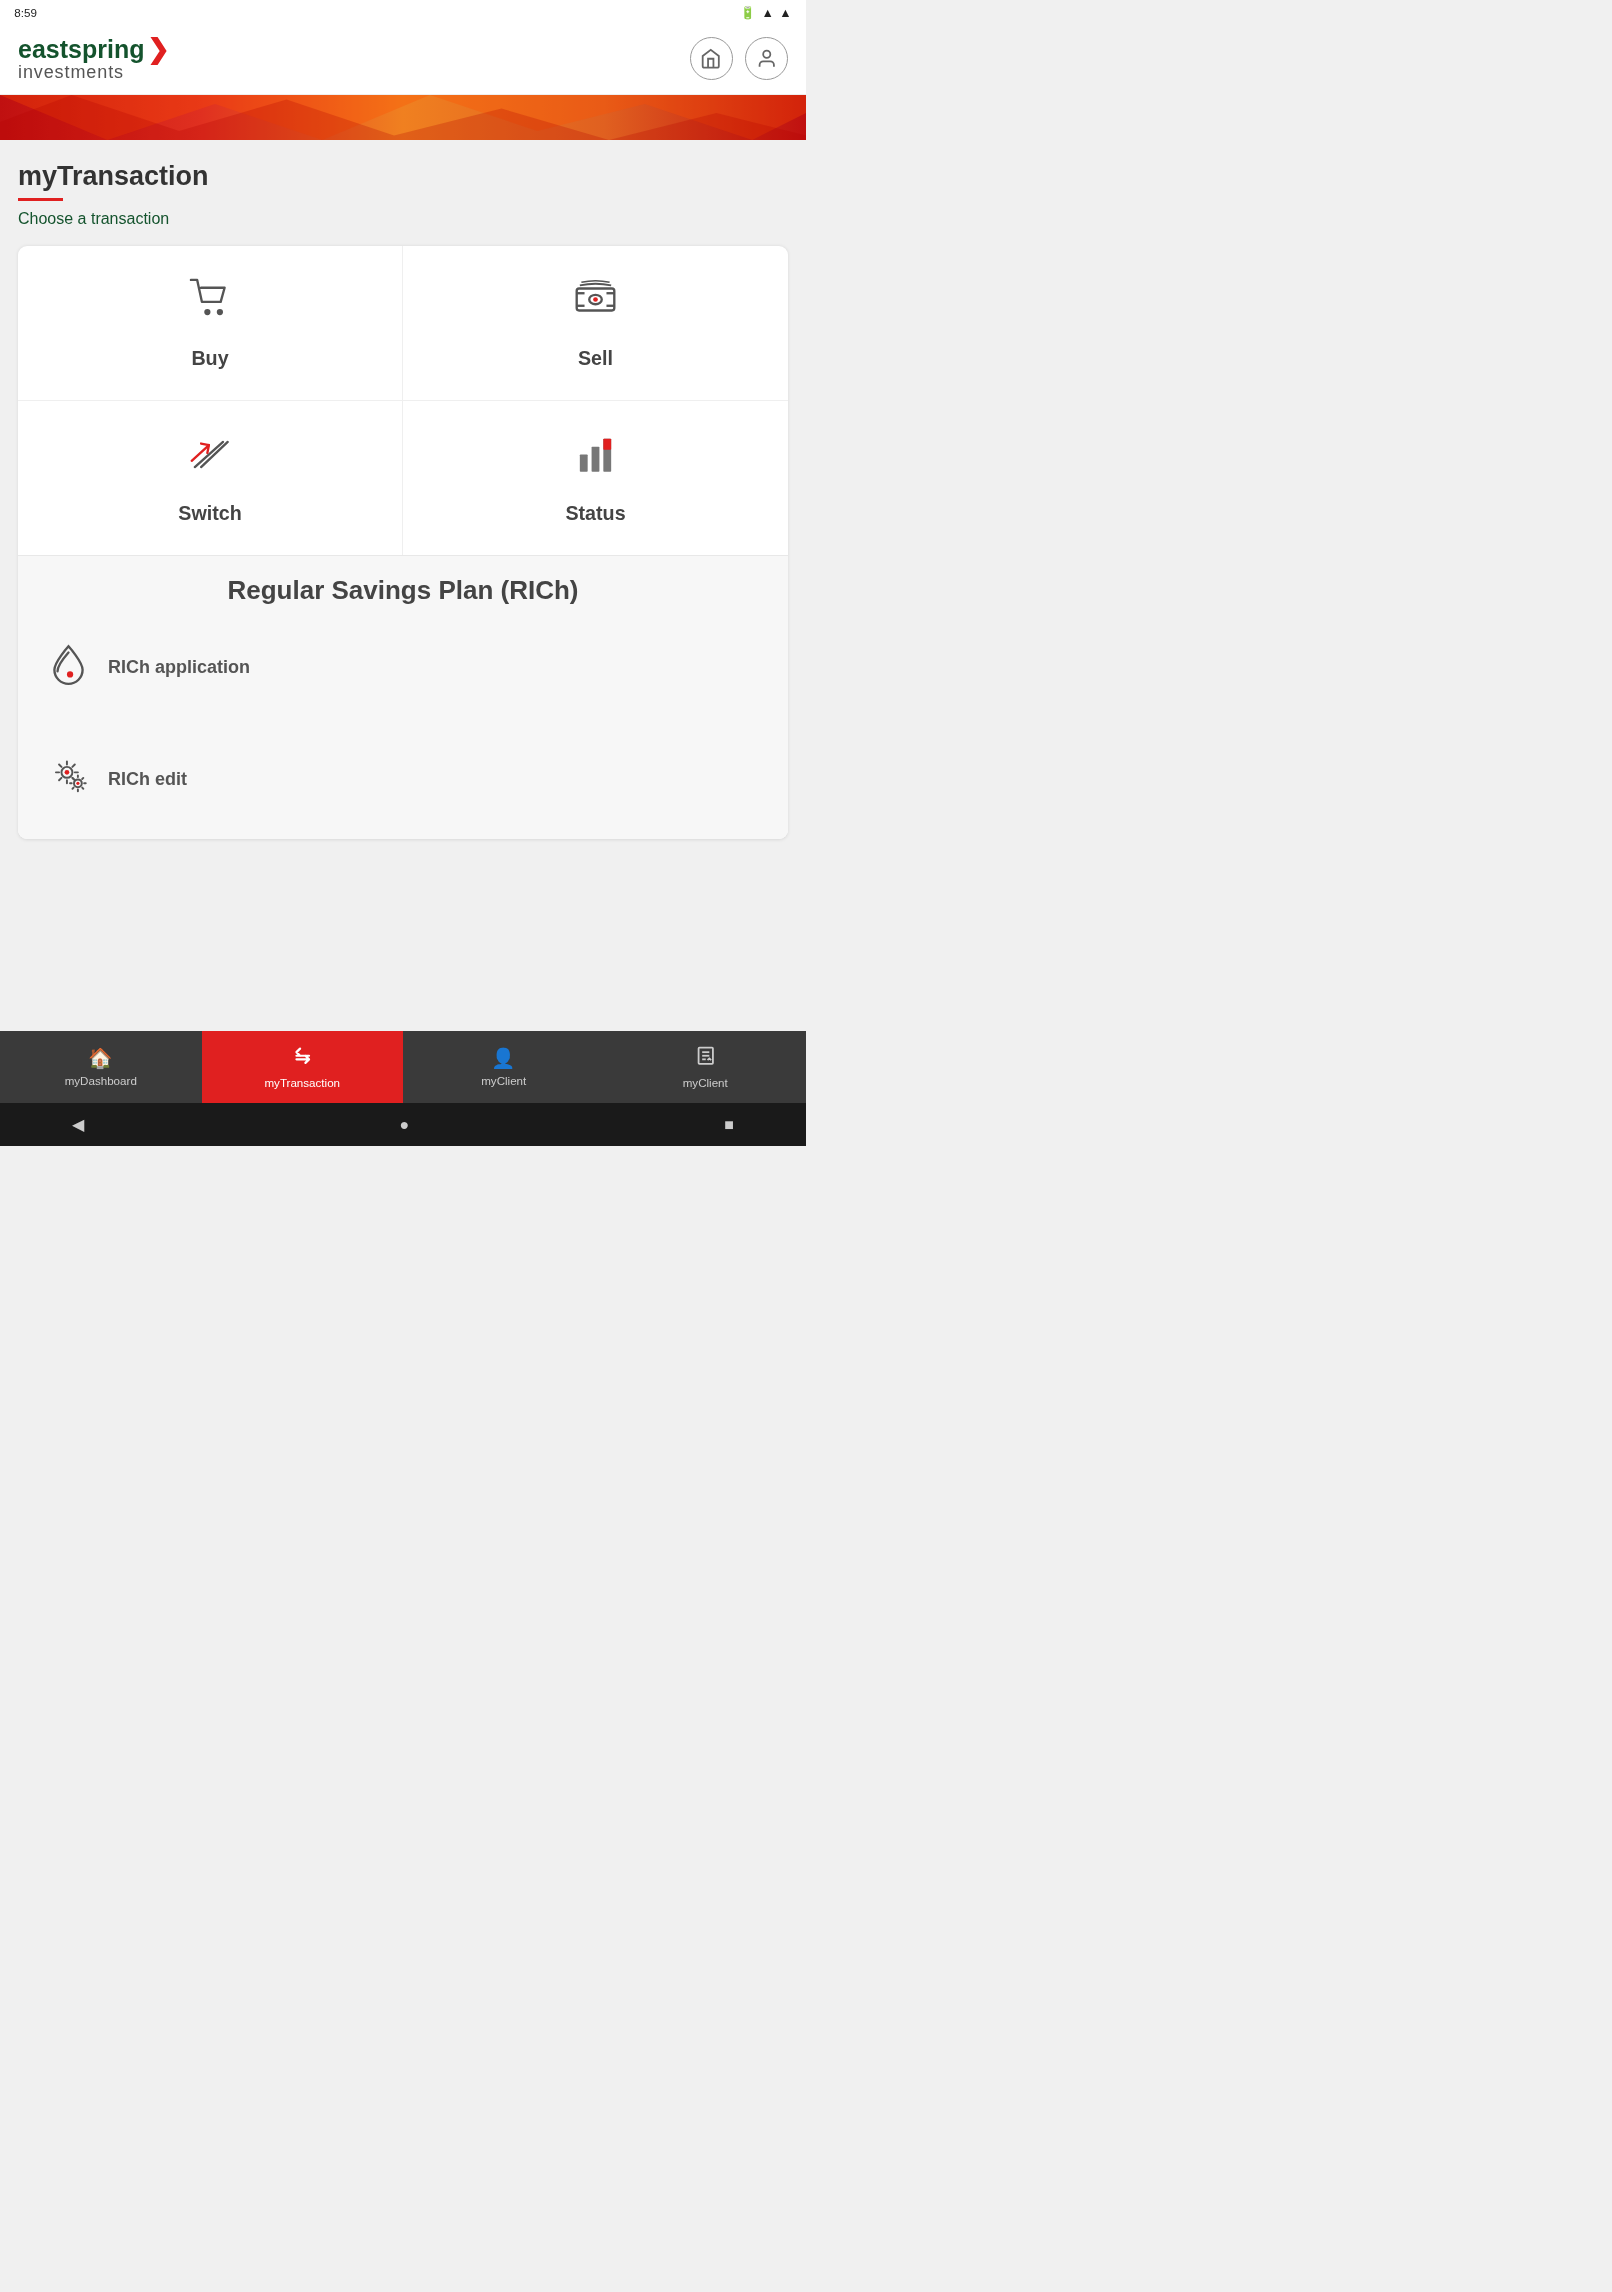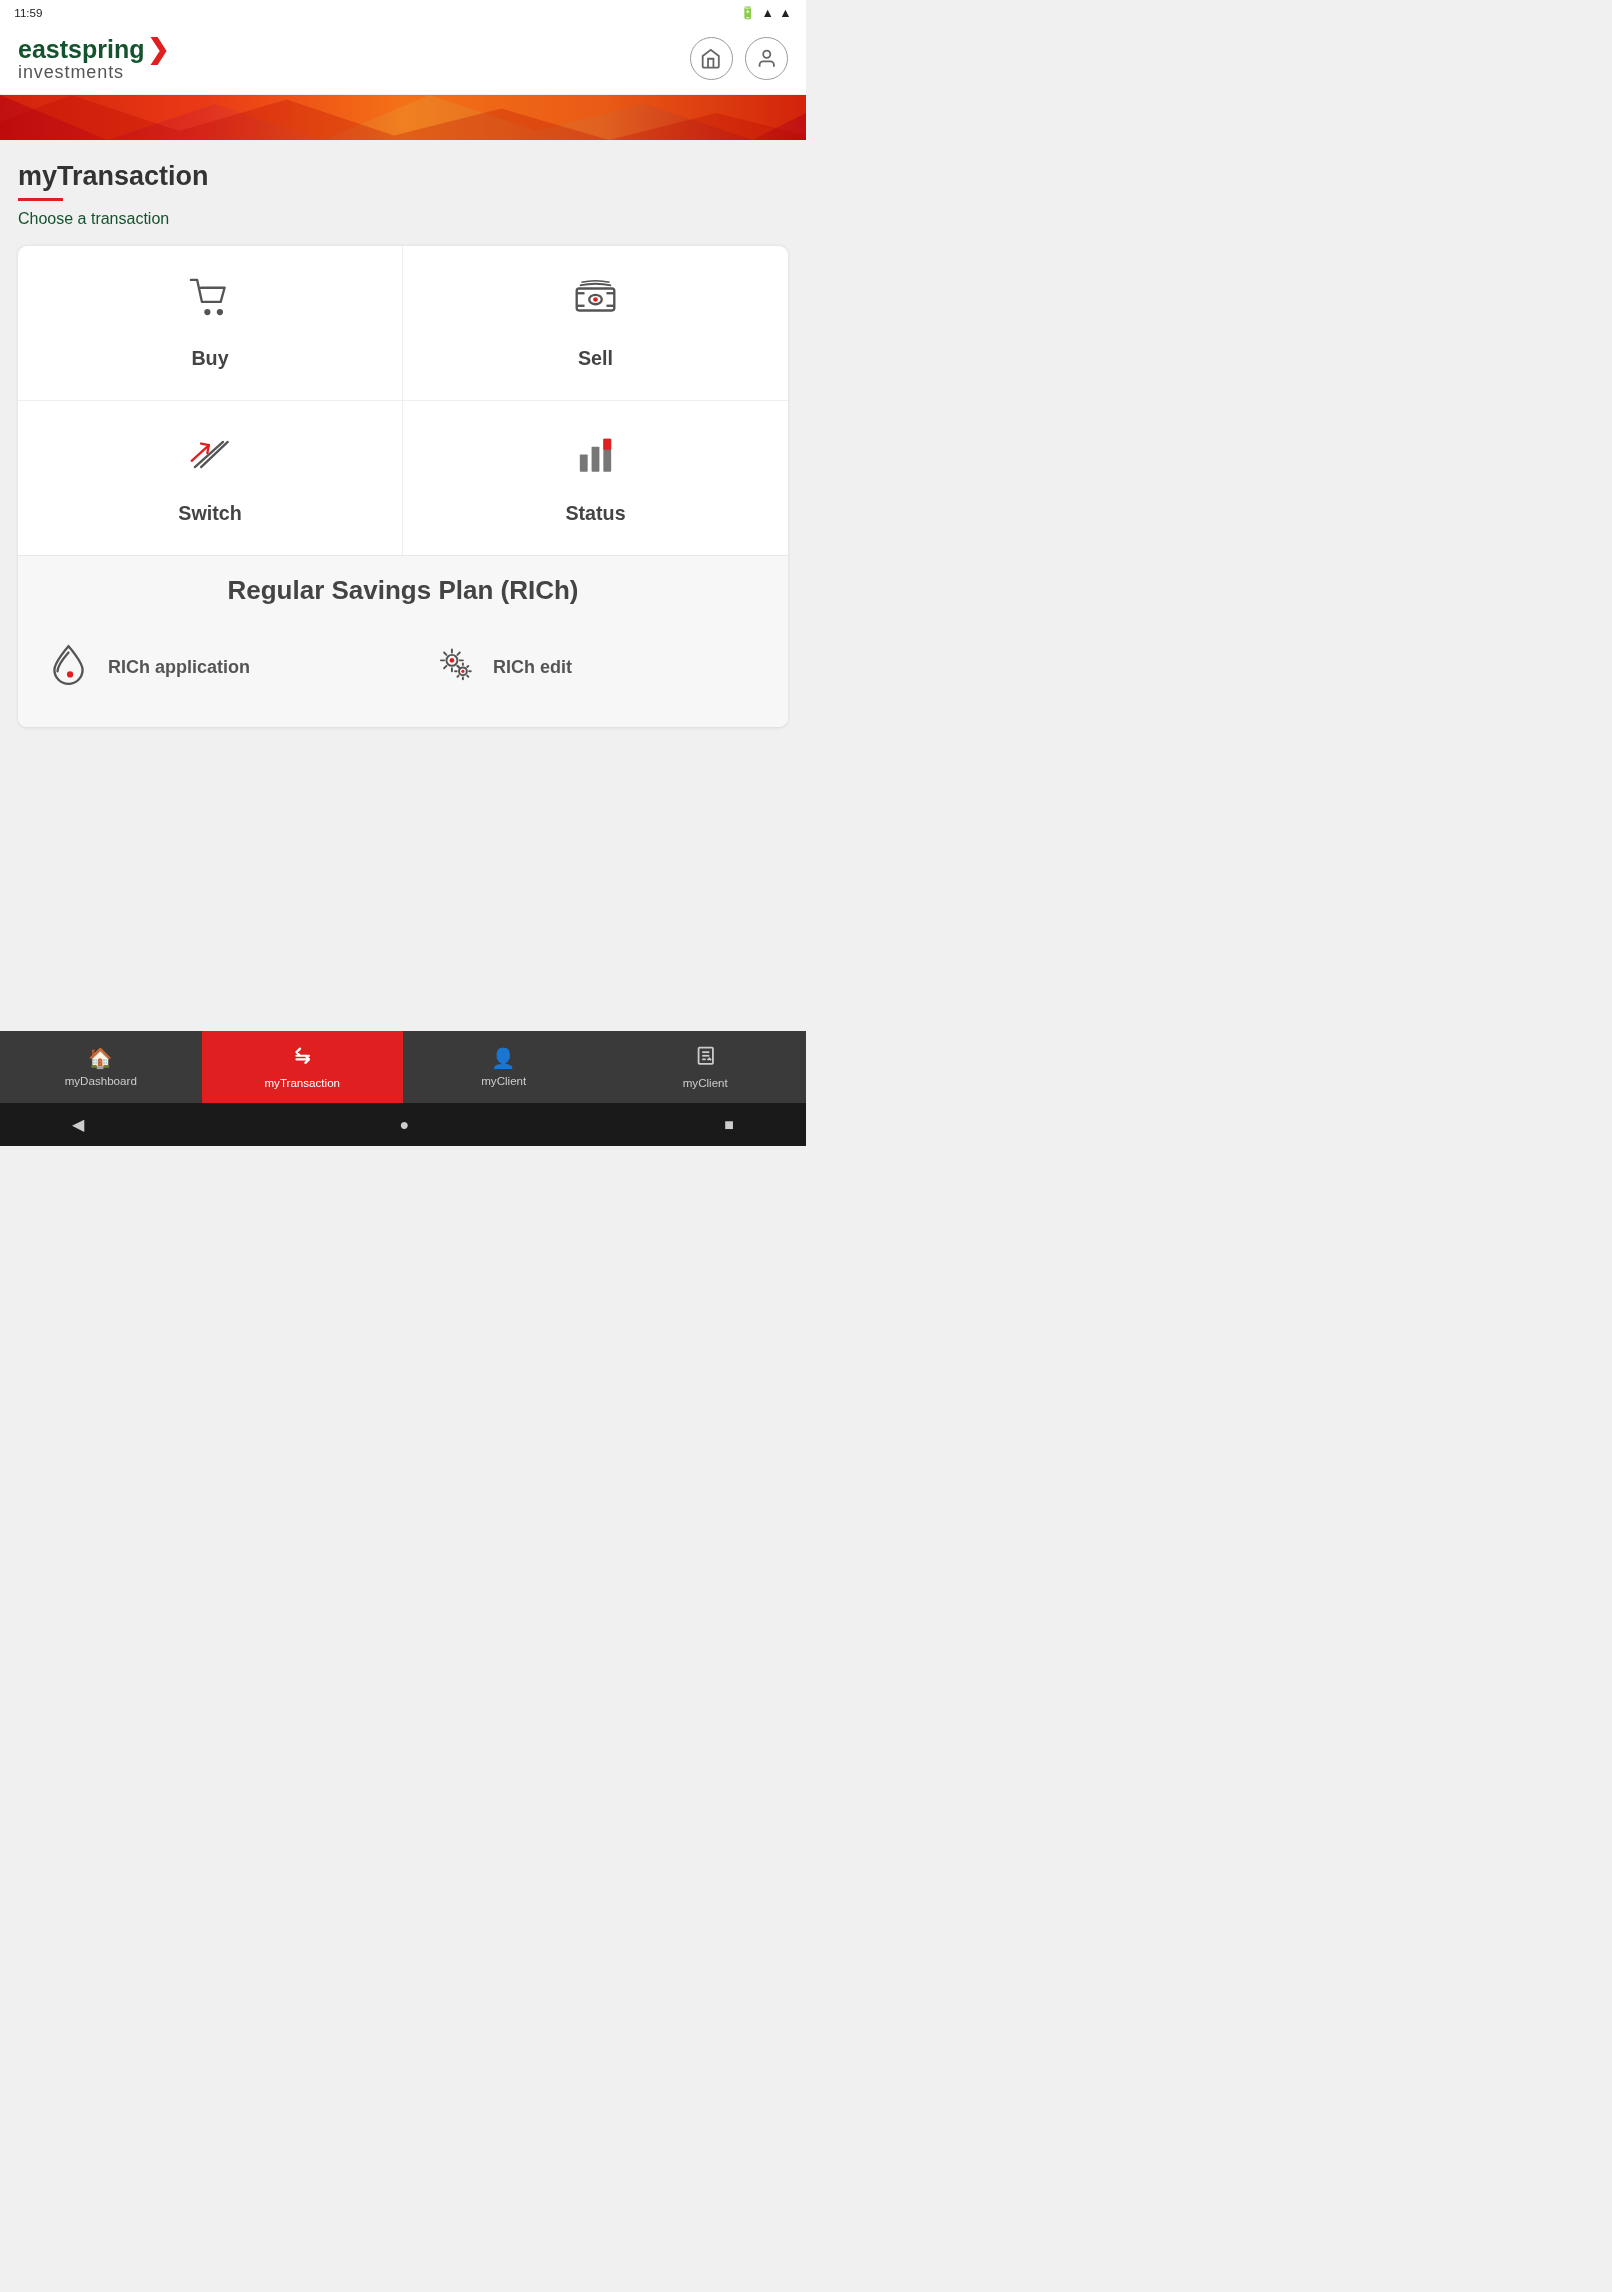--- a/index.html
+++ b/index.html
@@ -156,21 +156,21 @@
     }
     .savings-title {
       text-align: center;
       font-size: 26px;
       font-weight: 700;
       color: #444;
       padding: 19.7px 18px 9px 18px;
     }
     .savings-grid {
       display: grid;
-      grid-template-columns: 1fr 1fr;
+      grid-template-columns: 1fr;
     }
     .savings-item {
       display: flex;
       align-items: center;
       gap: 16px;
       padding: 25px 27px 32px 27px;
       cursor: pointer;
     }
     .savings-item-label {
       font-size: 18px;
@@ -236,21 +236,21 @@
       font-size: 18px;
       font-weight: 400;
       color: #555;
       letter-spacing: 0.9px;
     }
   </style>
 </head>
 <body>
 
 <div class="status-bar">
-  <span>11:59</span>
+  <span>8:59</span>
   <div class="status-right">
     <span style="font-size:12.5px;">🔋</span>
     <span style="font-size:12.5px;">▲</span>
     <span style="font-size:12.5px;">▲</span>
   </div>
 </div>
 
 <div class="header">
   <div class="logo-container">
     <div class="logo-text">

